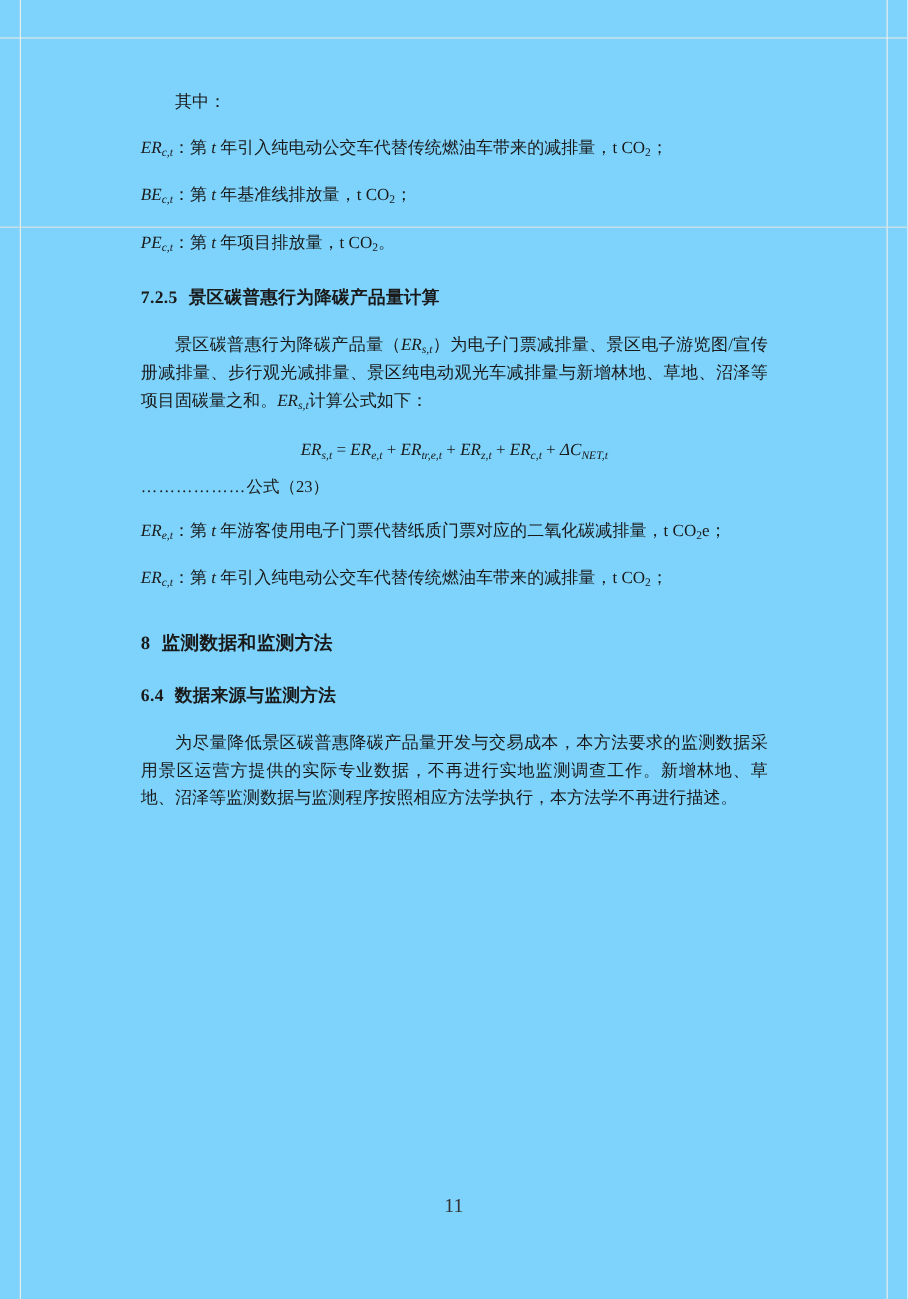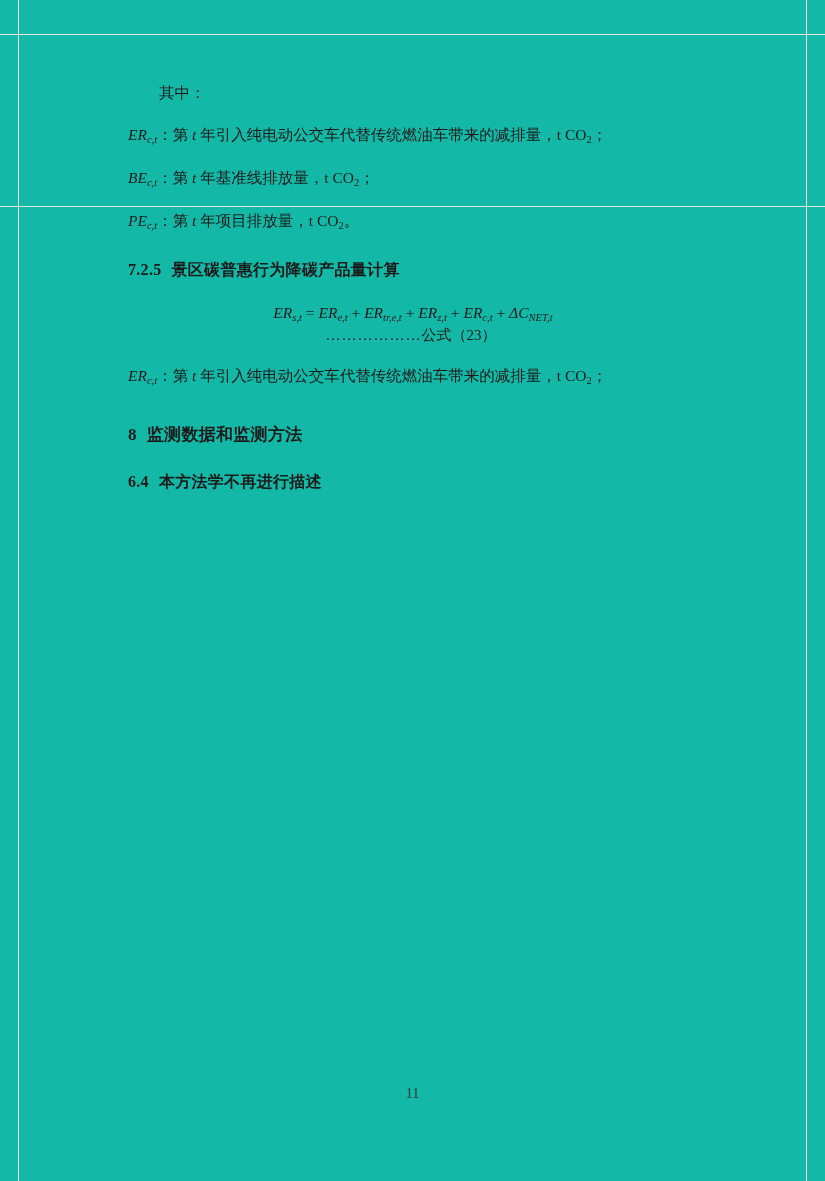--- a/index.html
+++ b/index.html
@@ -9,21 +9,21 @@
   }
   body {
     font-family: "Liberation Serif", "DejaVu Serif", serif;
     color: #1a1a1a;
   }
   .page {
     position: relative;
     width: 825px;
     height: 1181px;
     margin: 0 auto;
-    background: #14b8a6;
+    background: #7dd3fc;
     overflow: hidden;
   }
   
   .scan-edge-top {
     position: absolute;
     top: 34px; left: 0; right: 0;
     height: 1px;
     background: #e8e8e4;
   }
   .scan-edge-left {
@@ -95,37 +95,37 @@
   sub {
     font-size: 0.68em;
     vertical-align: -0.28em;
   }
   .it {
     font-style: italic;
   }
   .formula {
     text-align: center;
     font-size: 15.5px;
-    margin: 20px 0 0 0;
+    margin: 20px 0 10px 0;
     line-height: 1.5;
   }
   .formula .var { font-style: italic; }
   .eqnum {
-    text-align: center;
+    text-align: left;
     font-size: 15px;
     margin: 0 0 18px 0;
     padding-right: 4px;
   }
   .dots { letter-spacing: 1px; }
   .pagenum {
     position: absolute;
     top: 1086px;
     left: 0; right: 0;
     text-align: center;
-    font-size: 14px;
+    font-size: 18px;
     color: #333;
   }
 </style>
 </head>
 <body>
 
 <div class="page">
 
   <div class="scan-edge-top"></div>
   <div class="scan-edge-left"></div>
@@ -145,43 +145,48 @@
     </p>
 
     <p class="hang">
       <span class="var"><span>PE</span><sub>c,t</sub></span><span>：第 <span class="it">t</span> 年项目排放量，t CO<sub>2</sub>。</span>
     </p>
 
     <h3 class="sec">
       <span class="num">7.2.5</span><span>景区碳普惠行为降碳产品量计算</span>
     </h3>
 
+    <p class="indent">景区碳普惠行为降碳产品量（<span class="var">ER<sub>s,t</sub></span>）为电子门票减排量、景区电子游览图/宣传册减排量、步行观光减排量、景区纯电动观光车减排量与新增林地、草地、沼泽等项目固碳量之和。<span class="var">ER<sub>s,t</sub></span>计算公式如下：</p>
 
     <div class="formula">
       <span class="var">ER<sub>s,t</sub></span> = <span class="var">ER<sub>e,t</sub></span> + <span class="var">ER<sub>tr,e,t</sub></span> + <span class="var">ER<sub>z,t</sub></span> + <span class="var">ER<sub>c,t</sub></span> + <span class="var">ΔC<sub>NET,t</sub></span>
     </div>
     <div class="eqnum">
       <span class="dots">………………</span><span>公式（23）</span>
     </div>
 
 
+    <p class="hang">
+      <span class="var">ER<sub>e,t</sub></span><span>：第 <span class="it">t</span> 年游客使用电子门票代替纸质门票对应的二氧化碳减排量，t CO<sub>2</sub>e；</span>
+    </p>
 
 
 
     <p class="hang">
       <span class="var">ER<sub>c,t</sub></span><span>：第 <span class="it">t</span> 年引入纯电动公交车代替传统燃油车带来的减排量，t CO<sub>2</sub>；</span>
     </p>
 
 
     <h2 class="sec">
       <span class="num">8</span><span>监测数据和监测方法</span>
     </h2>
 
     <h3 class="sec">
-      <span class="num">6.4</span><span>本方法学不再进行描述</span>
+      <span class="num">6.4</span><span>数据来源与监测方法</span>
     </h3>
 
+    <p class="indent">为尽量降低景区碳普惠降碳产品量开发与交易成本，本方法要求的监测数据采用景区运营方提供的实际专业数据，不再进行实地监测调查工作。新增林地、草地、沼泽等监测数据与监测程序按照相应方法学执行，本方法学不再进行描述。</p>
 
   </div>
 
   <div class="pagenum">11</div>
 
 </div>
 
 </body></html>

